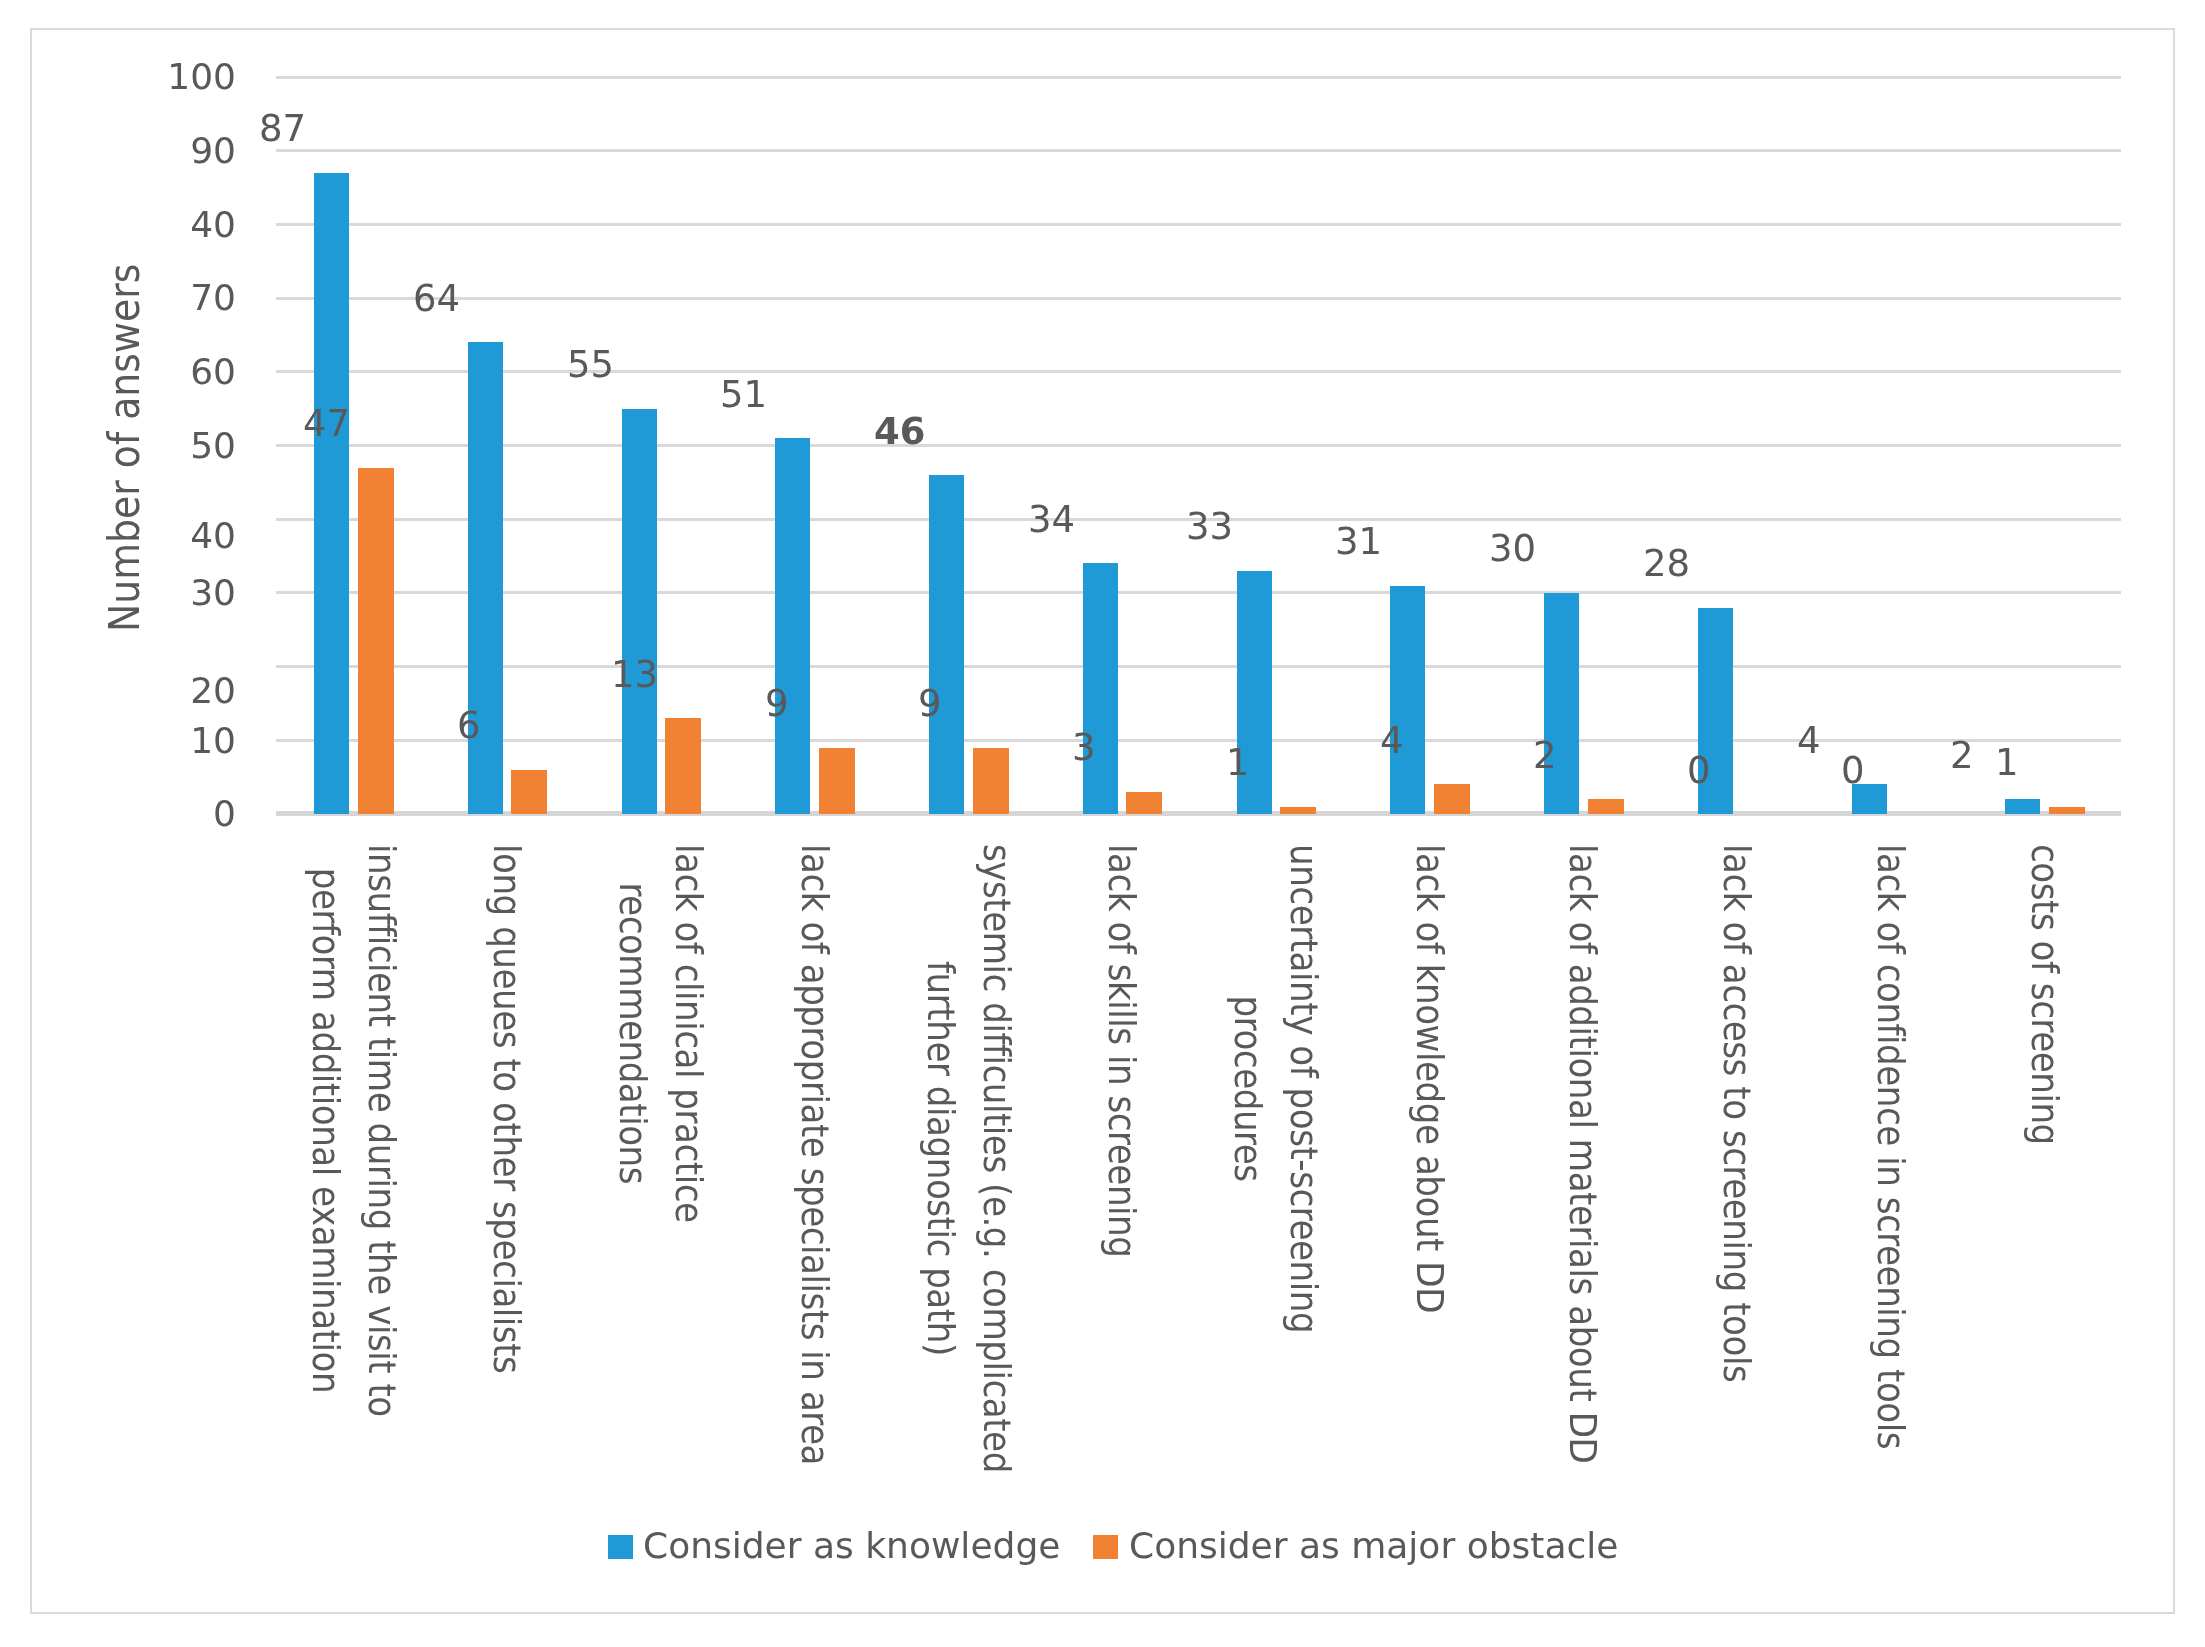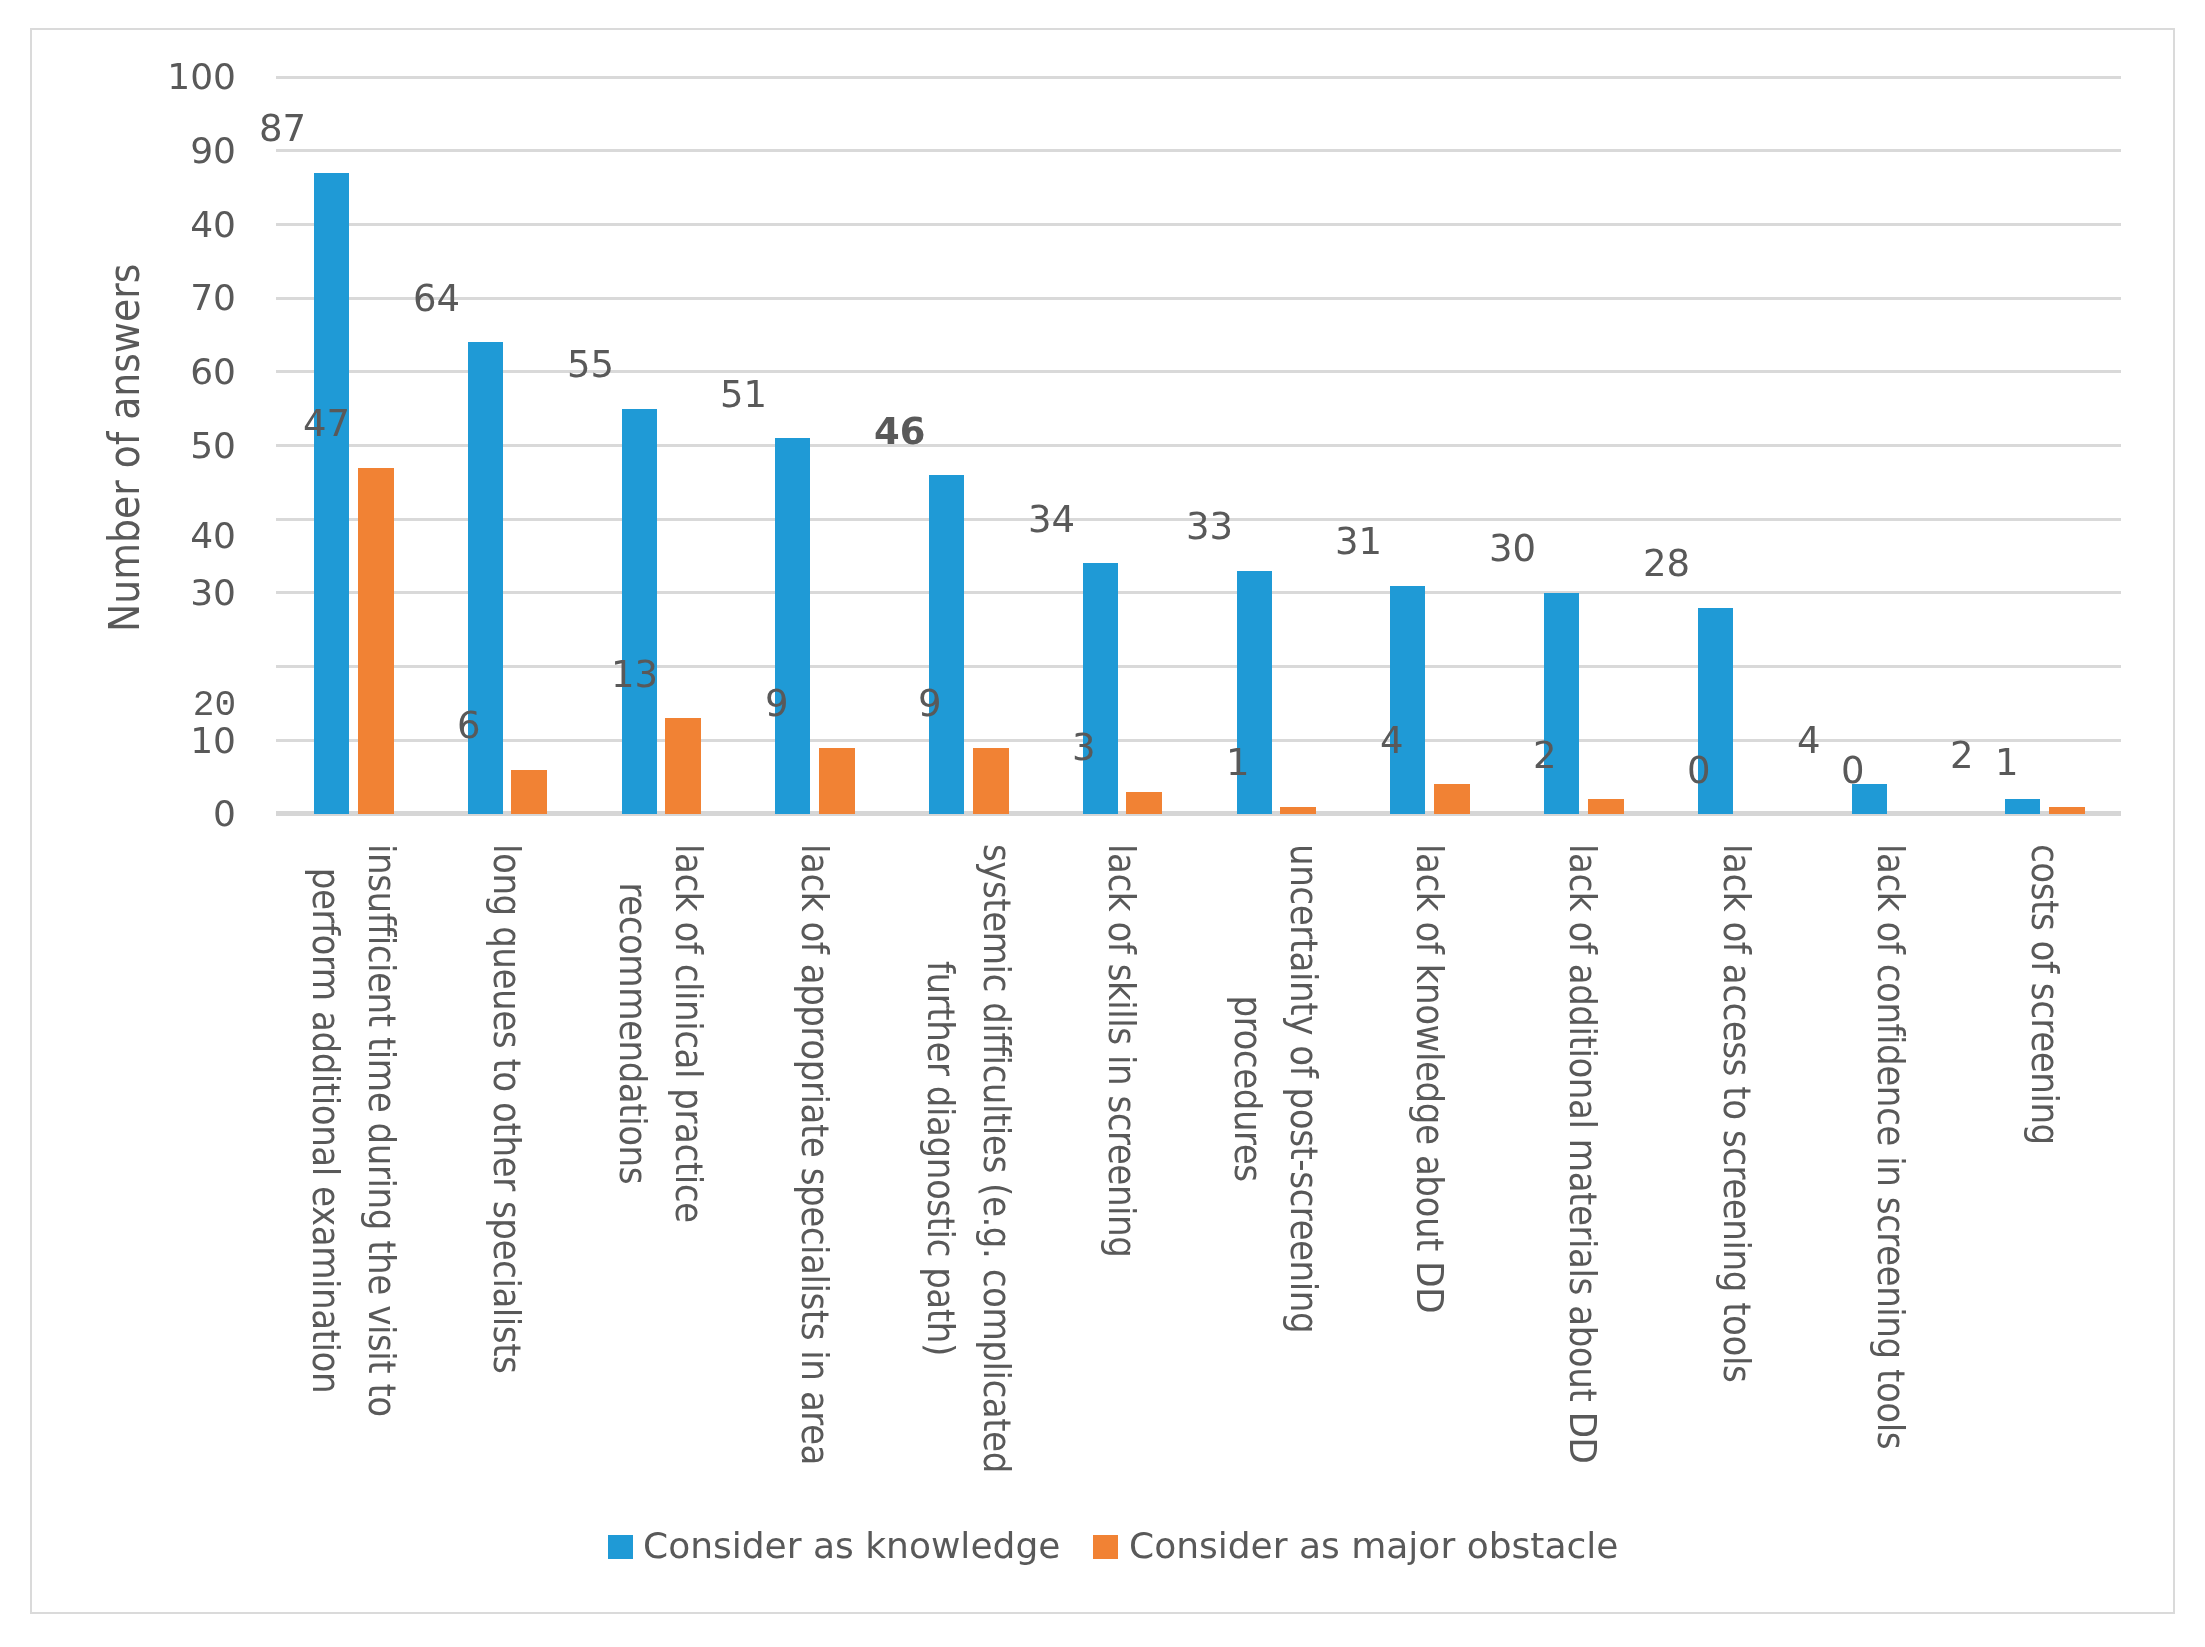--- a/index.html
+++ b/index.html
@@ -51,21 +51,21 @@
 <div class="gridline" style="top: 149px; left: 276px; width: 1845px;"></div>
 <div class="gridline" style="top: 76px; left: 276px; width: 1845px;"></div>
 <div class="y-tick-label" style="right: 1969px; top: 59px;">100</div>
 <div class="y-tick-label" style="right: 1969px; top: 133px;">90</div>
 <div class="y-tick-label" style="right: 1969px; top: 207px;">40</div>
 <div class="y-tick-label" style="right: 1969px; top: 280px;">70</div>
 <div class="y-tick-label" style="right: 1969px; top: 354px; text-align: right;">60</div>
 <div class="y-tick-label" style="right: 1969px; top: 428px;">50</div>
 <div class="y-tick-label" style="right: 1969px; top: 518px;">40</div>
 <div class="y-tick-label" style="right: 1969px; top: 575px;">30</div>
-<div class="y-tick-label" style="right: 1969px; top: 688px; font-family: Liberation Mono, monospace;">20</div>
+<div class="y-tick-label" style="right: 1969px; top: 673px;">20</div>
 <div class="y-tick-label" style="right: 1969px; top: 723px;">10</div>
 <div class="y-tick-label" style="right: 1969px; top: 796px;">0</div>
 <div class="bar" style="left: 314px; width: 35px; top: 173px; height: 641px; background: rgb(31, 154, 214);"></div>
 <div class="bar-value-label" style="left: 259px; top: 110px;">87</div>
 <div class="bar" style="left: 468px; width: 35px; top: 342px; height: 472px; background: rgb(31, 154, 214);"></div>
 <div class="bar-value-label" style="left: 413px; top: 280px;">64</div>
 <div class="bar" style="left: 622px; width: 35px; top: 409px; height: 405px; background: rgb(31, 154, 214);"></div>
 <div class="bar-value-label" style="left: 567px; top: 346px;">55</div>
 <div class="bar" style="left: 775px; width: 35px; top: 438px; height: 376px; background: rgb(31, 154, 214);"></div>
 <div class="bar-value-label" style="left: 720px; top: 376px;">51</div>

